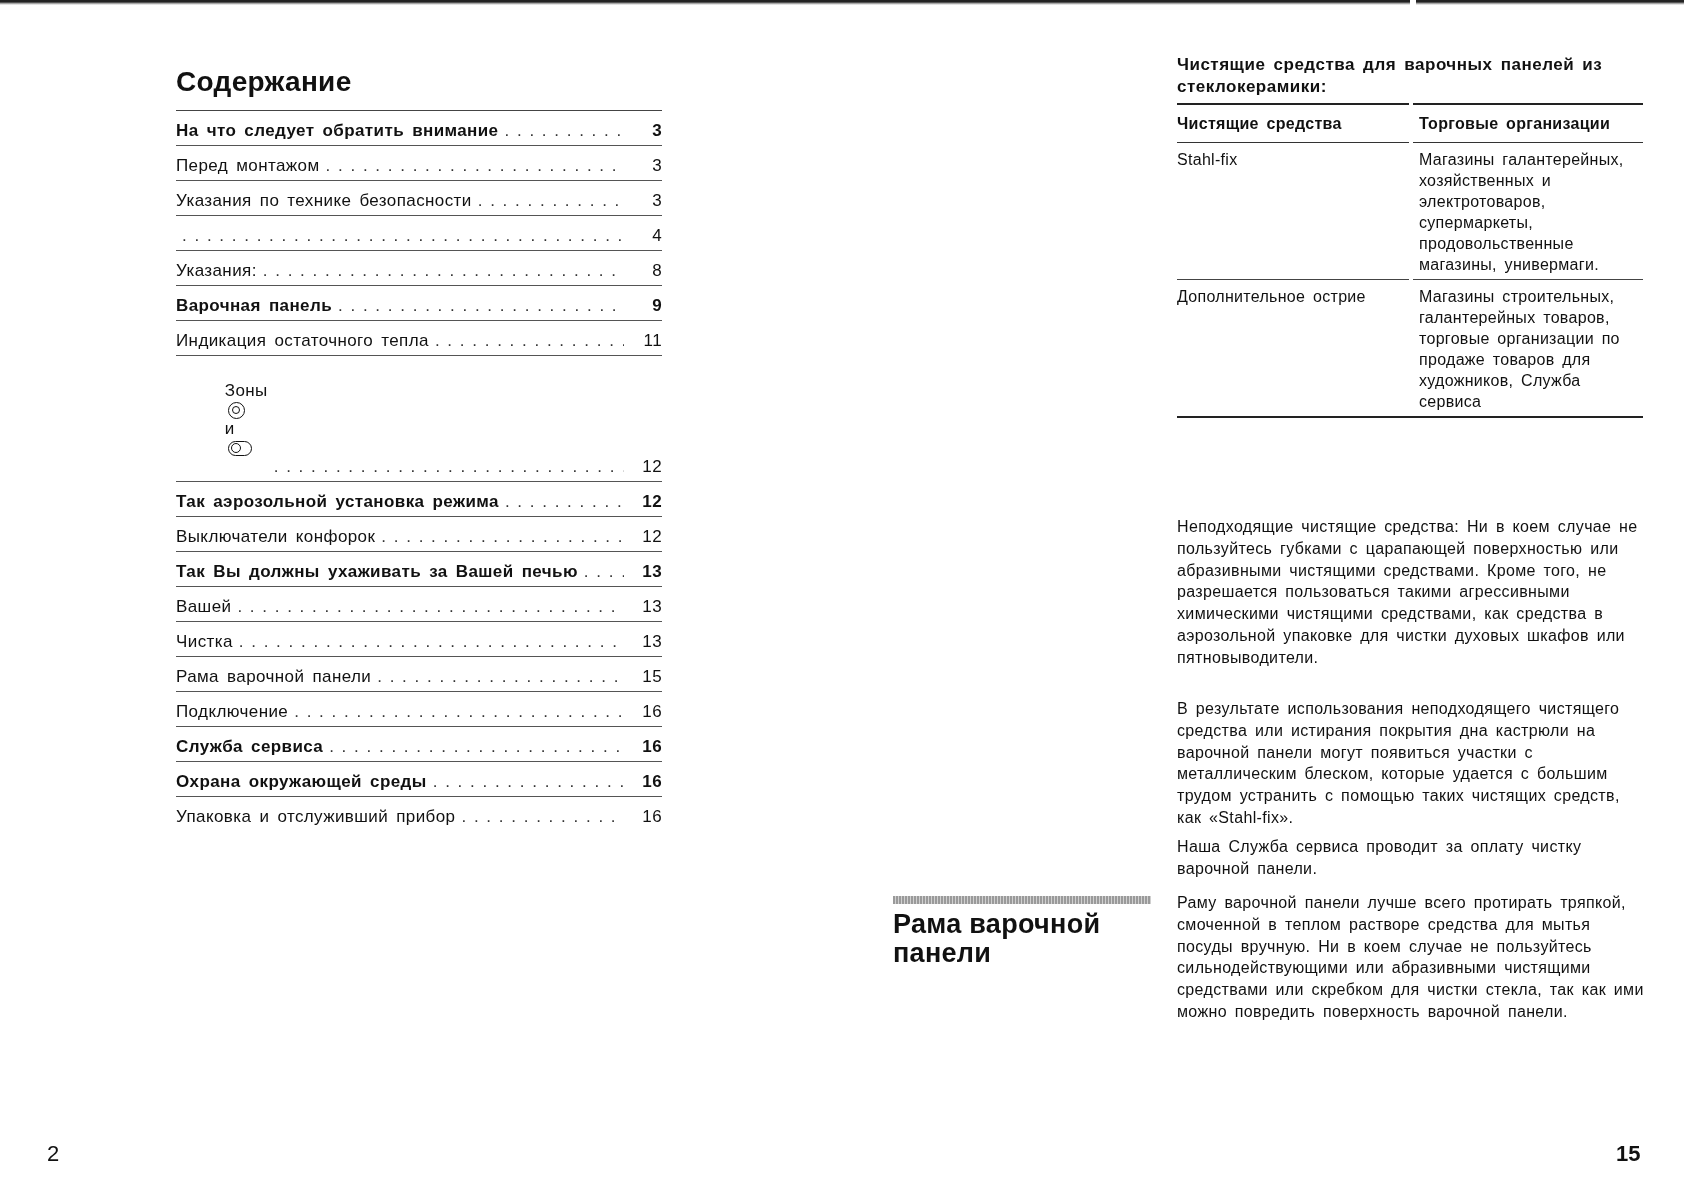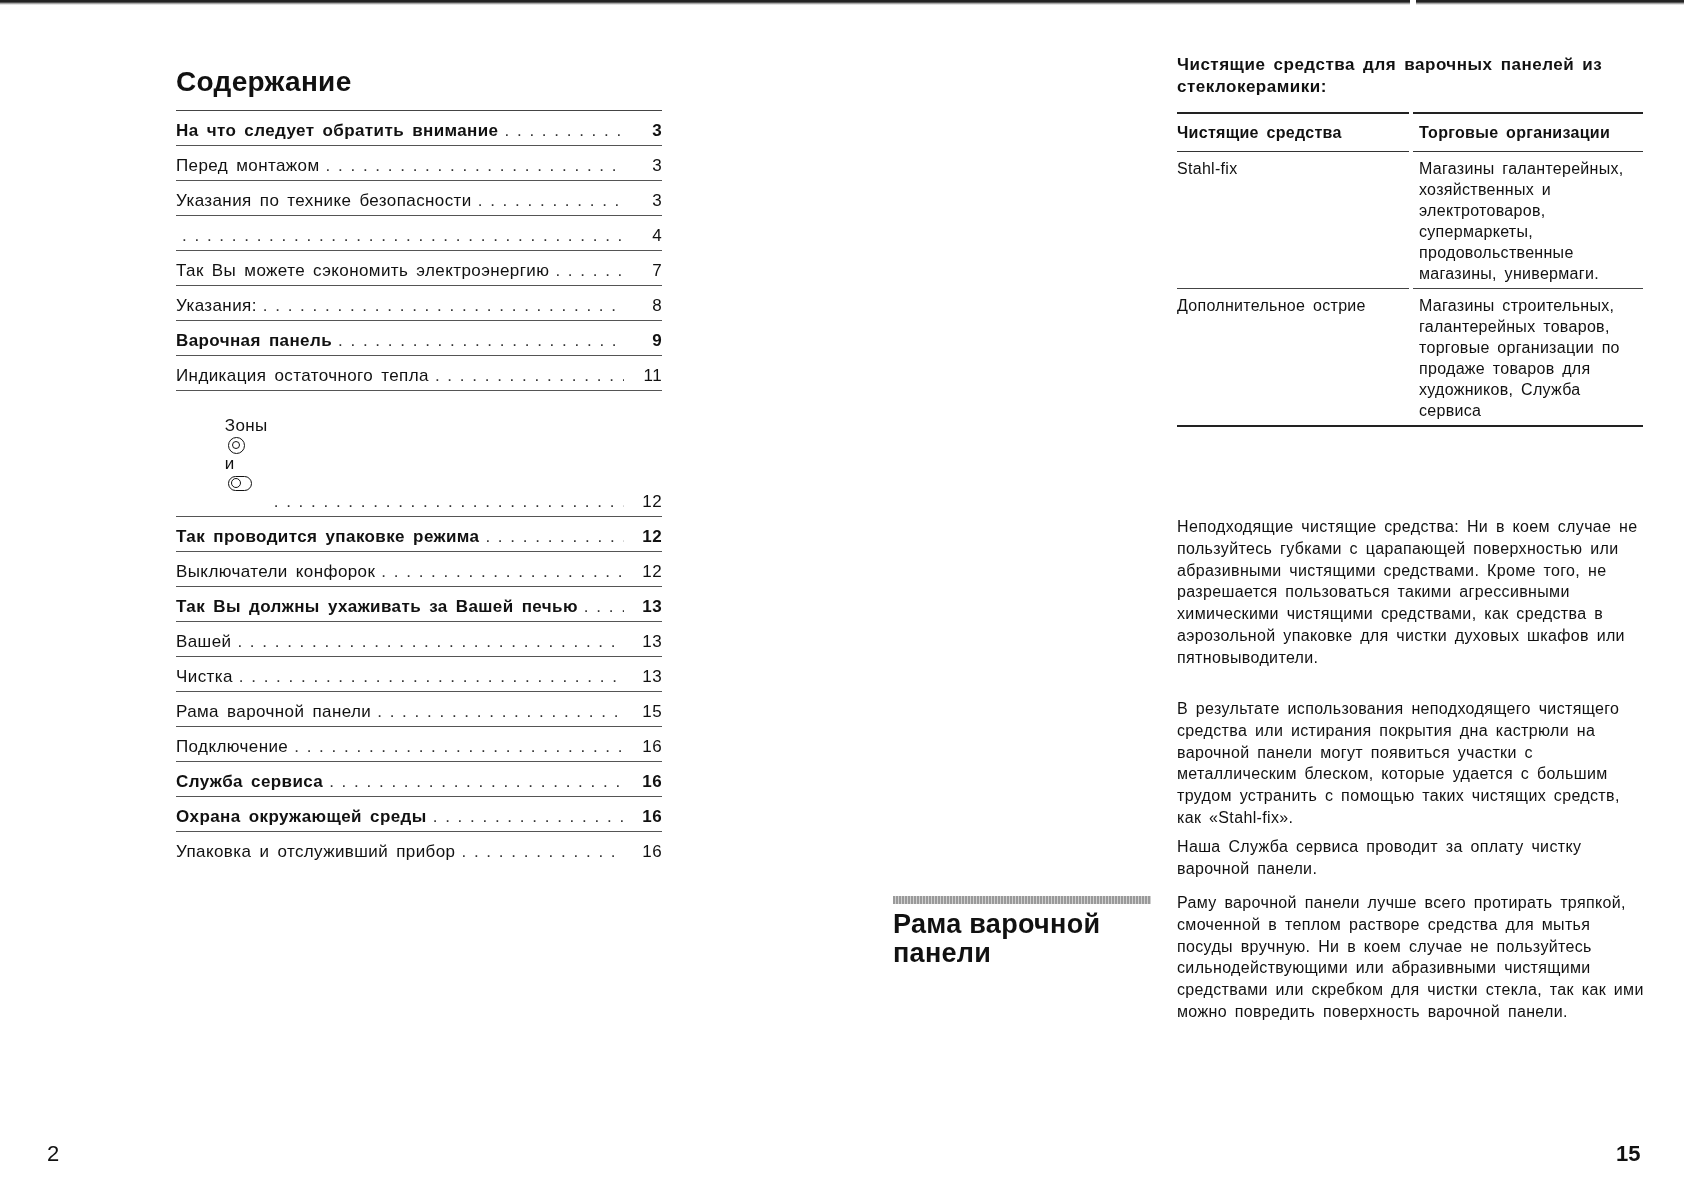--- a/index.html
+++ b/index.html
@@ -25,21 +25,21 @@
     .sym-double { width:15px; height:15px; border:1.5px solid #111; border-radius:50%; margin:0 3px; }
     .sym-double::after { content:""; position:absolute; left:3px; top:3px; width:6px; height:6px; border:1.5px solid #111; border-radius:50%; }
     .sym-oval { width:22px; height:13px; border:1.5px solid #111; border-radius:8px; margin:0 3px; }
     .sym-oval::after { content:""; position:absolute; left:2px; top:1px; width:8px; height:8px; border:1.5px solid #111; border-radius:50%; }
 
     .page-num-left { position:absolute; left:47px; top:1141px; font-size:22px; font-weight:normal; }
     .page-num-right { position:absolute; left:1616px; top:1141px; font-size:22px; font-weight:bold; }
 
     
     .rp-heading { position:absolute; left:1177px; top:54px; width:440px; font-size:17px; font-weight:bold; line-height:22px; letter-spacing:0.5px; word-spacing:3px; }
-    .clean-table { position:absolute; left:1177px; top:112px; width:466px; border-collapse:separate; border-spacing:0; }
+    .clean-table { position:absolute; left:1177px; top:103px; width:466px; border-collapse:separate; border-spacing:0; }
     .clean-table th, .clean-table td { text-align:left; vertical-align:top; font-size:16px; line-height:21px; letter-spacing:0.3px; word-spacing:3px; padding:6px 0 4px 0; }
     .clean-table th { font-weight:bold; padding:8px 0 8px 0; border-top:2px solid #222; border-bottom:1.5px solid #333; }
     .clean-table td { border-bottom:1.5px solid #444; }
     .clean-table tr:last-child td { border-bottom:2px solid #222; }
     .clean-table .c1 { width:224px; padding-right:8px; }
     .clean-table .c2 { padding-left:6px; }
     .clean-table .c-sep { width:4px; border-top:none; border-bottom:none; padding:0; }
     .clean-table th.c-sep { border-top:none; border-bottom:none; }
 
     .rp-body { position:absolute; left:1177px; width:470px; font-size:16px; line-height:21.8px; letter-spacing:0.35px; word-spacing:3px; }
@@ -75,25 +75,20 @@
   <div class="toc-row">
     <span class="label">Указания по технике безопасности</span>
     <span class="dots"></span>
     <span class="page">3</span>
   </div>
   <div class="toc-row two-line">
     <span class="dots"></span>
     <span class="page">4</span>
   </div>
   <div class="toc-row">
-    <span class="label">Так Вы можете сэкономить электроэнергию</span>
-    <span class="dots"></span>
-    <span class="page">7</span>
-  </div>
-  <div class="toc-row">
     <span class="label">Указания:</span>
     <span class="dots"></span>
     <span class="page">8</span>
   </div>
   <div class="toc-row bold">
     <span class="label">Варочная панель</span>
     <span class="dots"></span>
     <span class="page">9</span>
   </div>
   <div class="toc-row">
@@ -105,21 +100,21 @@
     <span class="label">
       <span>Зоны</span>
       <span class="zone-sym sym-double"></span>
       <span>и</span>
       <span class="zone-sym sym-oval"></span>
     </span>
     <span class="dots"></span>
     <span class="page">12</span>
   </div>
   <div class="toc-row bold">
-    <span class="label">Так проводится упаковке режима</span>
+    <span class="label">Так аэрозольной установка режима</span>
     <span class="dots"></span>
     <span class="page">12</span>
   </div>
   <div class="toc-row">
     <span class="label">Выключатели конфорок</span>
     <span class="dots"></span>
     <span class="page">12</span>
   </div>
   <div class="toc-row bold">
     <span class="label">Так Вы должны ухаживать за Вашей печью</span>

